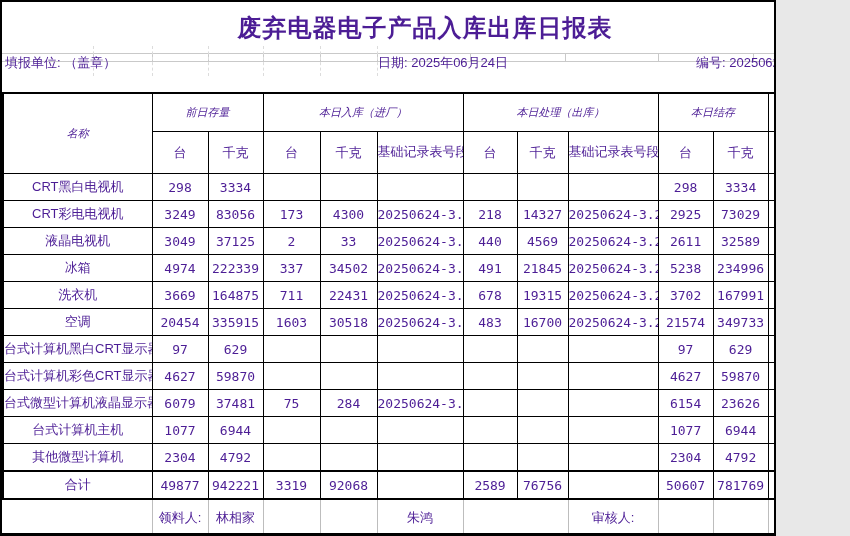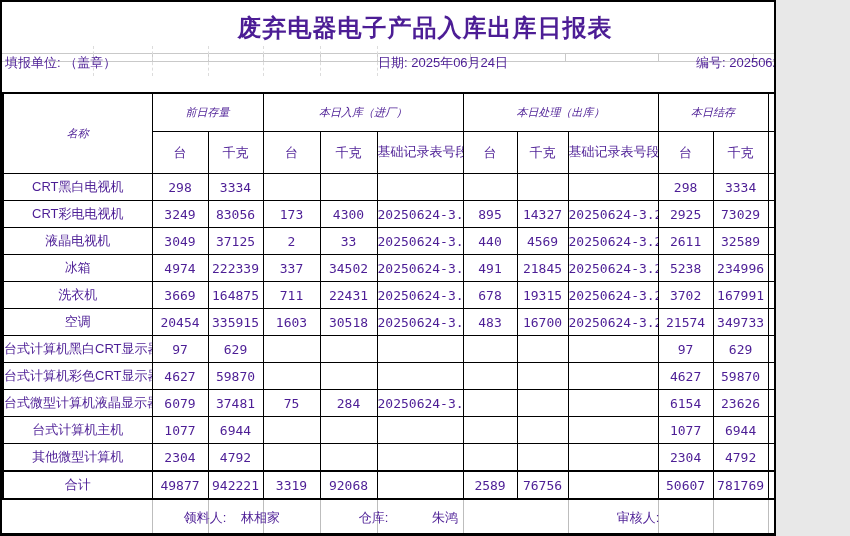--- a/index.html
+++ b/index.html
@@ -49,21 +49,21 @@
   tbody td { height:26px; }
   td.name-cell { font-size:12px; font-family:"Liberation Sans", sans-serif; }
   td.num-cell { font-size:13px; font-family:"DejaVu Sans Mono", monospace; }
   td.rec-cell { font-size:11.5px; font-family:"DejaVu Sans Mono", monospace; }
   tbody tr.total-row td { border-top-width:2px;margin-top:36px; }
   tbody tr.total-row td.name-cell { font-size:13px; }
   .footer {
     position:absolute; left:0; top:498px; width:846px; height:35px;
   }
   .footer .vline { border-left:1px solid #bdbdbd; }
-  .sig { position:absolute; top:0; height:35px; line-height:35px; text-align:center; font-size:13px; white-space:nowrap;padding-left:25px; }
+  .sig { position:absolute; top:0; height:35px; line-height:35px; text-align:center; font-size:13px; white-space:nowrap; }
 </style>
 </head>
 <body>
 
 <div class="sheet">
 
   <div class="title">废弃电器电子产品入库出库日报表</div>
 
   <div class="strip">
     <div class="vline" style="left:91px"></div>
@@ -143,21 +143,21 @@
           <td class="num-cell">3334</td>
           <td class="num-cell"></td>
         </tr>
         <tr>
           <td class="name-cell">CRT彩电电视机</td>
           <td class="num-cell">3249</td>
           <td class="num-cell">83056</td>
           <td class="num-cell">173</td>
           <td class="num-cell">4300</td>
           <td class="rec-cell">20250624-3.1</td>
-          <td class="num-cell">895</td>
+          <td class="num-cell">218</td>
           <td class="num-cell">14327</td>
           <td class="rec-cell">20250624-3.2</td>
           <td class="num-cell">2925</td>
           <td class="num-cell">73029</td>
           <td class="num-cell"></td>
         </tr>
         <tr>
           <td class="name-cell">液晶电视机</td>
           <td class="num-cell">3049</td>
           <td class="num-cell">37125</td>
@@ -306,18 +306,17 @@
     <div class="vline" style="left:261px"></div>
     <div class="vline" style="left:318px"></div>
     <div class="vline" style="left:375px"></div>
     <div class="vline" style="left:461px"></div>
     <div class="vline" style="left:566px"></div>
     <div class="vline" style="left:656px"></div>
     <div class="vline" style="left:711px"></div>
     <div class="vline" style="left:766px"></div>
     <span class="sig" style="left:150px;width:56px">领料人:</span>
     <span class="sig" style="left:206px;width:55px">林相家</span>
-    <span class="sig" style="left:318px;width:57px">仓库:</span>
     <span class="sig" style="left:375px;width:86px">朱鸿</span>
     <span class="sig" style="left:566px;width:90px">审核人:</span>
   </div>
 
 </div>
 
 </body></html>

